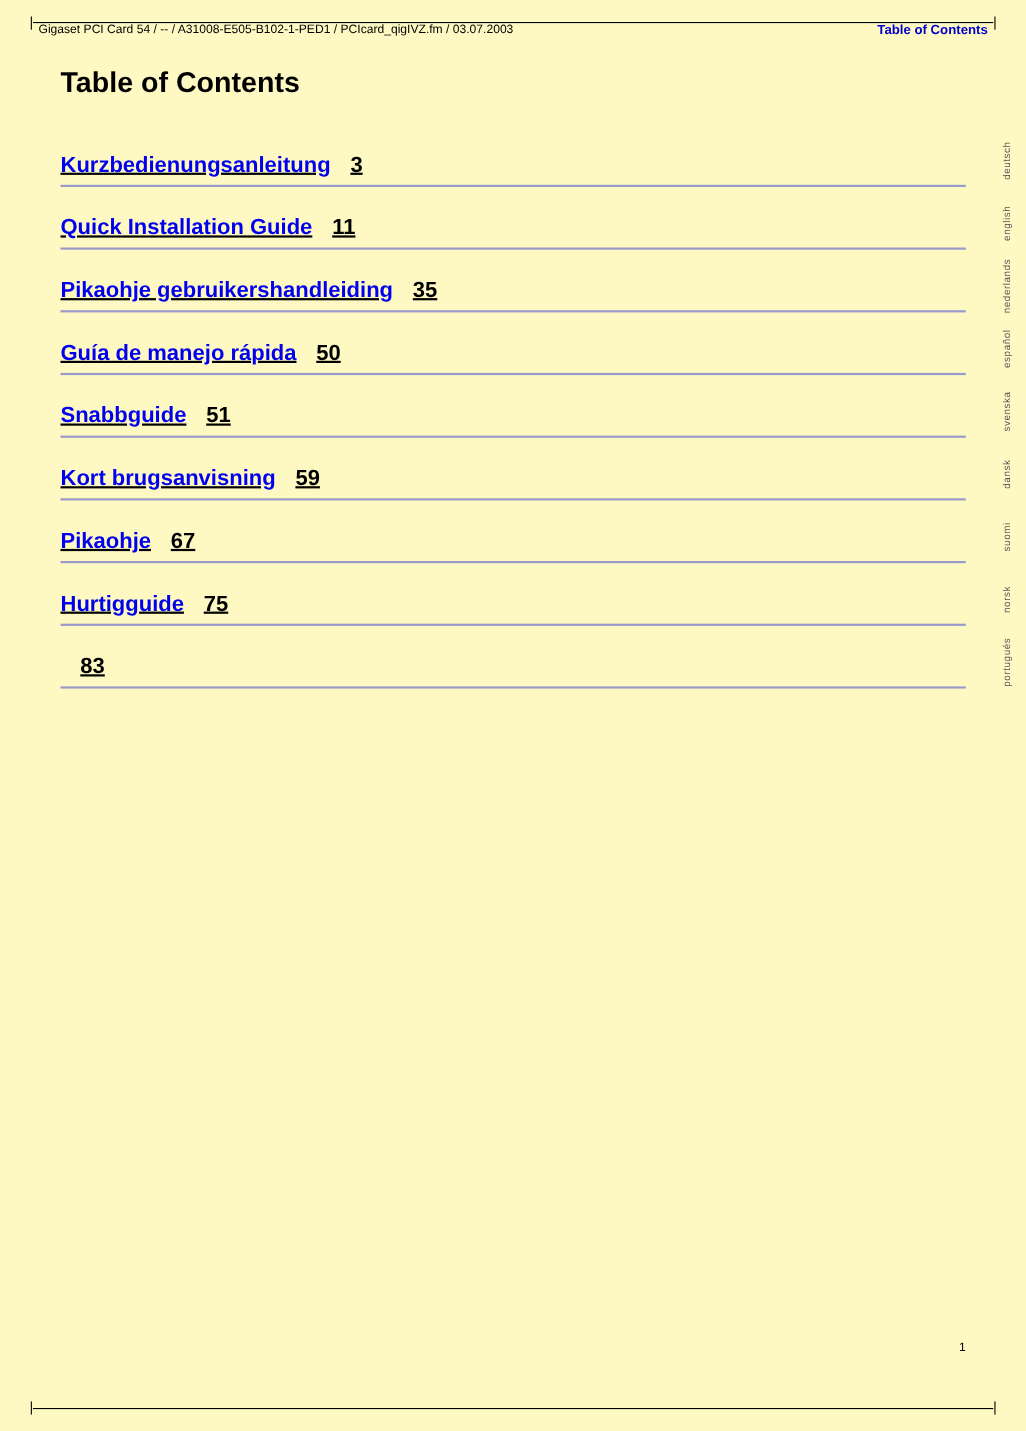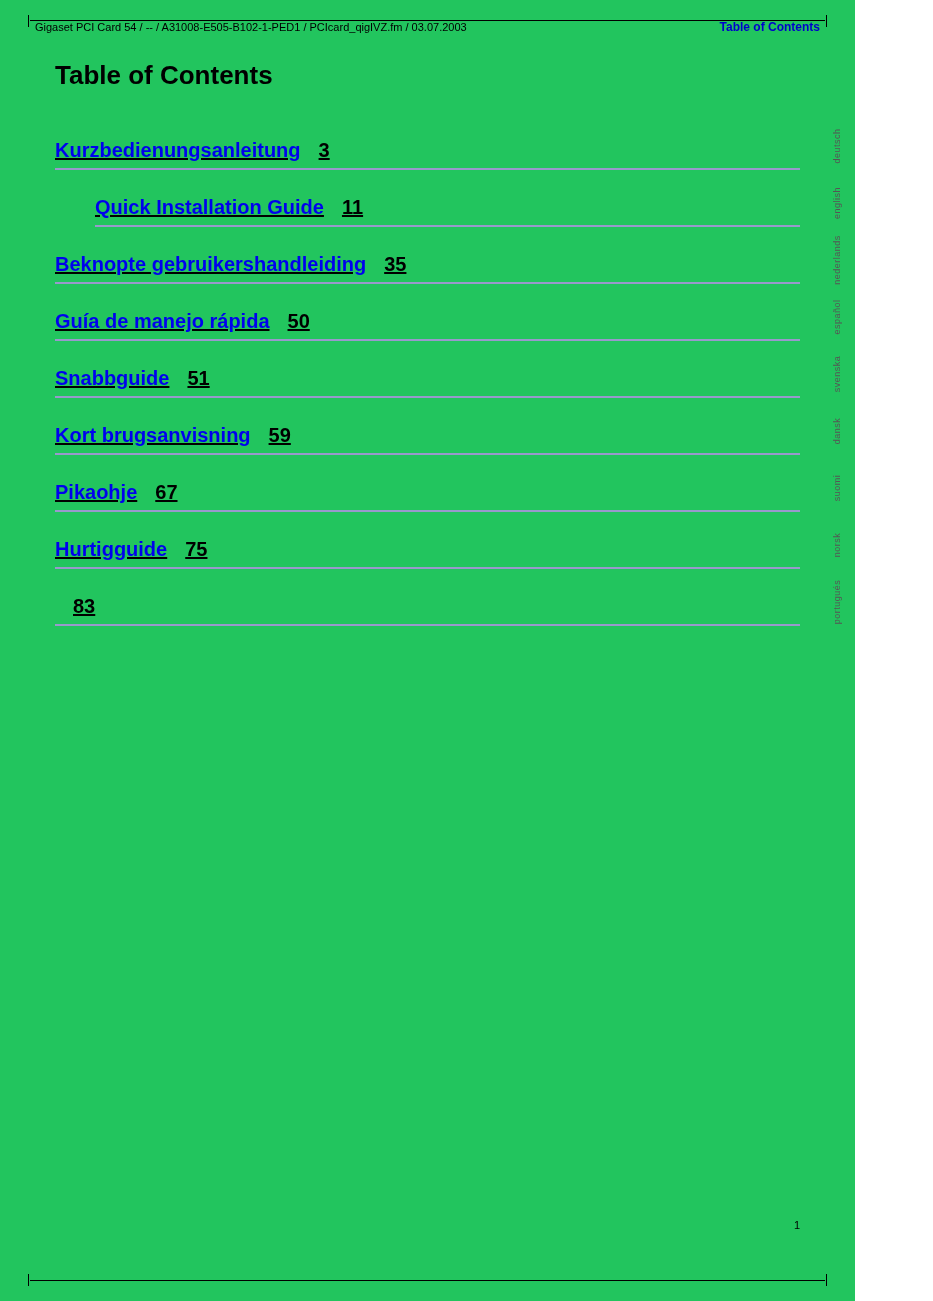--- a/index.html
+++ b/index.html
@@ -11,24 +11,24 @@
     body {
       width: 933px;
       min-height: 1301px;
       background: #fff;
       font-family: Arial, Helvetica, sans-serif;
       position: relative;
       overflow-x: hidden;
     }
 
     .page-container {
-      width: 855px;
+      width: 933px;
       min-height: 1301px;
       position: relative;
-      background: #22c55e;
+      background: #fef9c3;
     }
 
     
     .top-border {
       position: absolute;
       top: 20px;
       left: 30px;
       right: 30px;
       height: 1px;
       background: #000;
@@ -217,33 +217,33 @@
     <div class="toc-entry-wrapper" style="position: relative;">
           <div class="toc-entry-inner">
             <a class="toc-entry-link" href="#">Kurzbedienungsanleitung</a>
             <span class="toc-entry-page">3</span>
           </div>
           <div class="toc-divider"></div>
           <div class="lang-side" style="position: absolute; right: -42px; top: 50%; transform: translateY(-50%);">
             <span style="font-size: 9px; color: rgb(85, 85, 85); writing-mode: vertical-rl; text-orientation: mixed; transform: rotate(180deg); letter-spacing: 0.5px; white-space: nowrap;">deutsch</span>
           </div>
         </div>
-        <div class="toc-entry-wrapper" style="position: relative; margin-left: 40px;">
+        <div class="toc-entry-wrapper" style="position: relative;">
           <div class="toc-entry-inner">
             <a class="toc-entry-link" href="#">Quick Installation Guide</a>
             <span class="toc-entry-page">11</span>
           </div>
           <div class="toc-divider"></div>
           <div class="lang-side" style="position: absolute; right: -42px; top: 50%; transform: translateY(-50%);">
             <span style="font-size: 9px; color: rgb(85, 85, 85); writing-mode: vertical-rl; text-orientation: mixed; transform: rotate(180deg); letter-spacing: 0.5px; white-space: nowrap;">english</span>
           </div>
         </div>
         <div class="toc-entry-wrapper" style="position: relative;">
           <div class="toc-entry-inner">
-            <a class="toc-entry-link" href="#">Beknopte gebruikershandleiding</a>
+            <a class="toc-entry-link" href="#">Pikaohje gebruikershandleiding</a>
             <span class="toc-entry-page">35</span>
           </div>
           <div class="toc-divider"></div>
           <div class="lang-side" style="position: absolute; right: -42px; top: 50%; transform: translateY(-50%);">
             <span style="font-size: 9px; color: rgb(85, 85, 85); writing-mode: vertical-rl; text-orientation: mixed; transform: rotate(180deg); letter-spacing: 0.5px; white-space: nowrap;">nederlands</span>
           </div>
         </div>
         <div class="toc-entry-wrapper" style="position: relative;">
           <div class="toc-entry-inner">
             <a class="toc-entry-link" href="#">Guía de manejo rápida</a>

